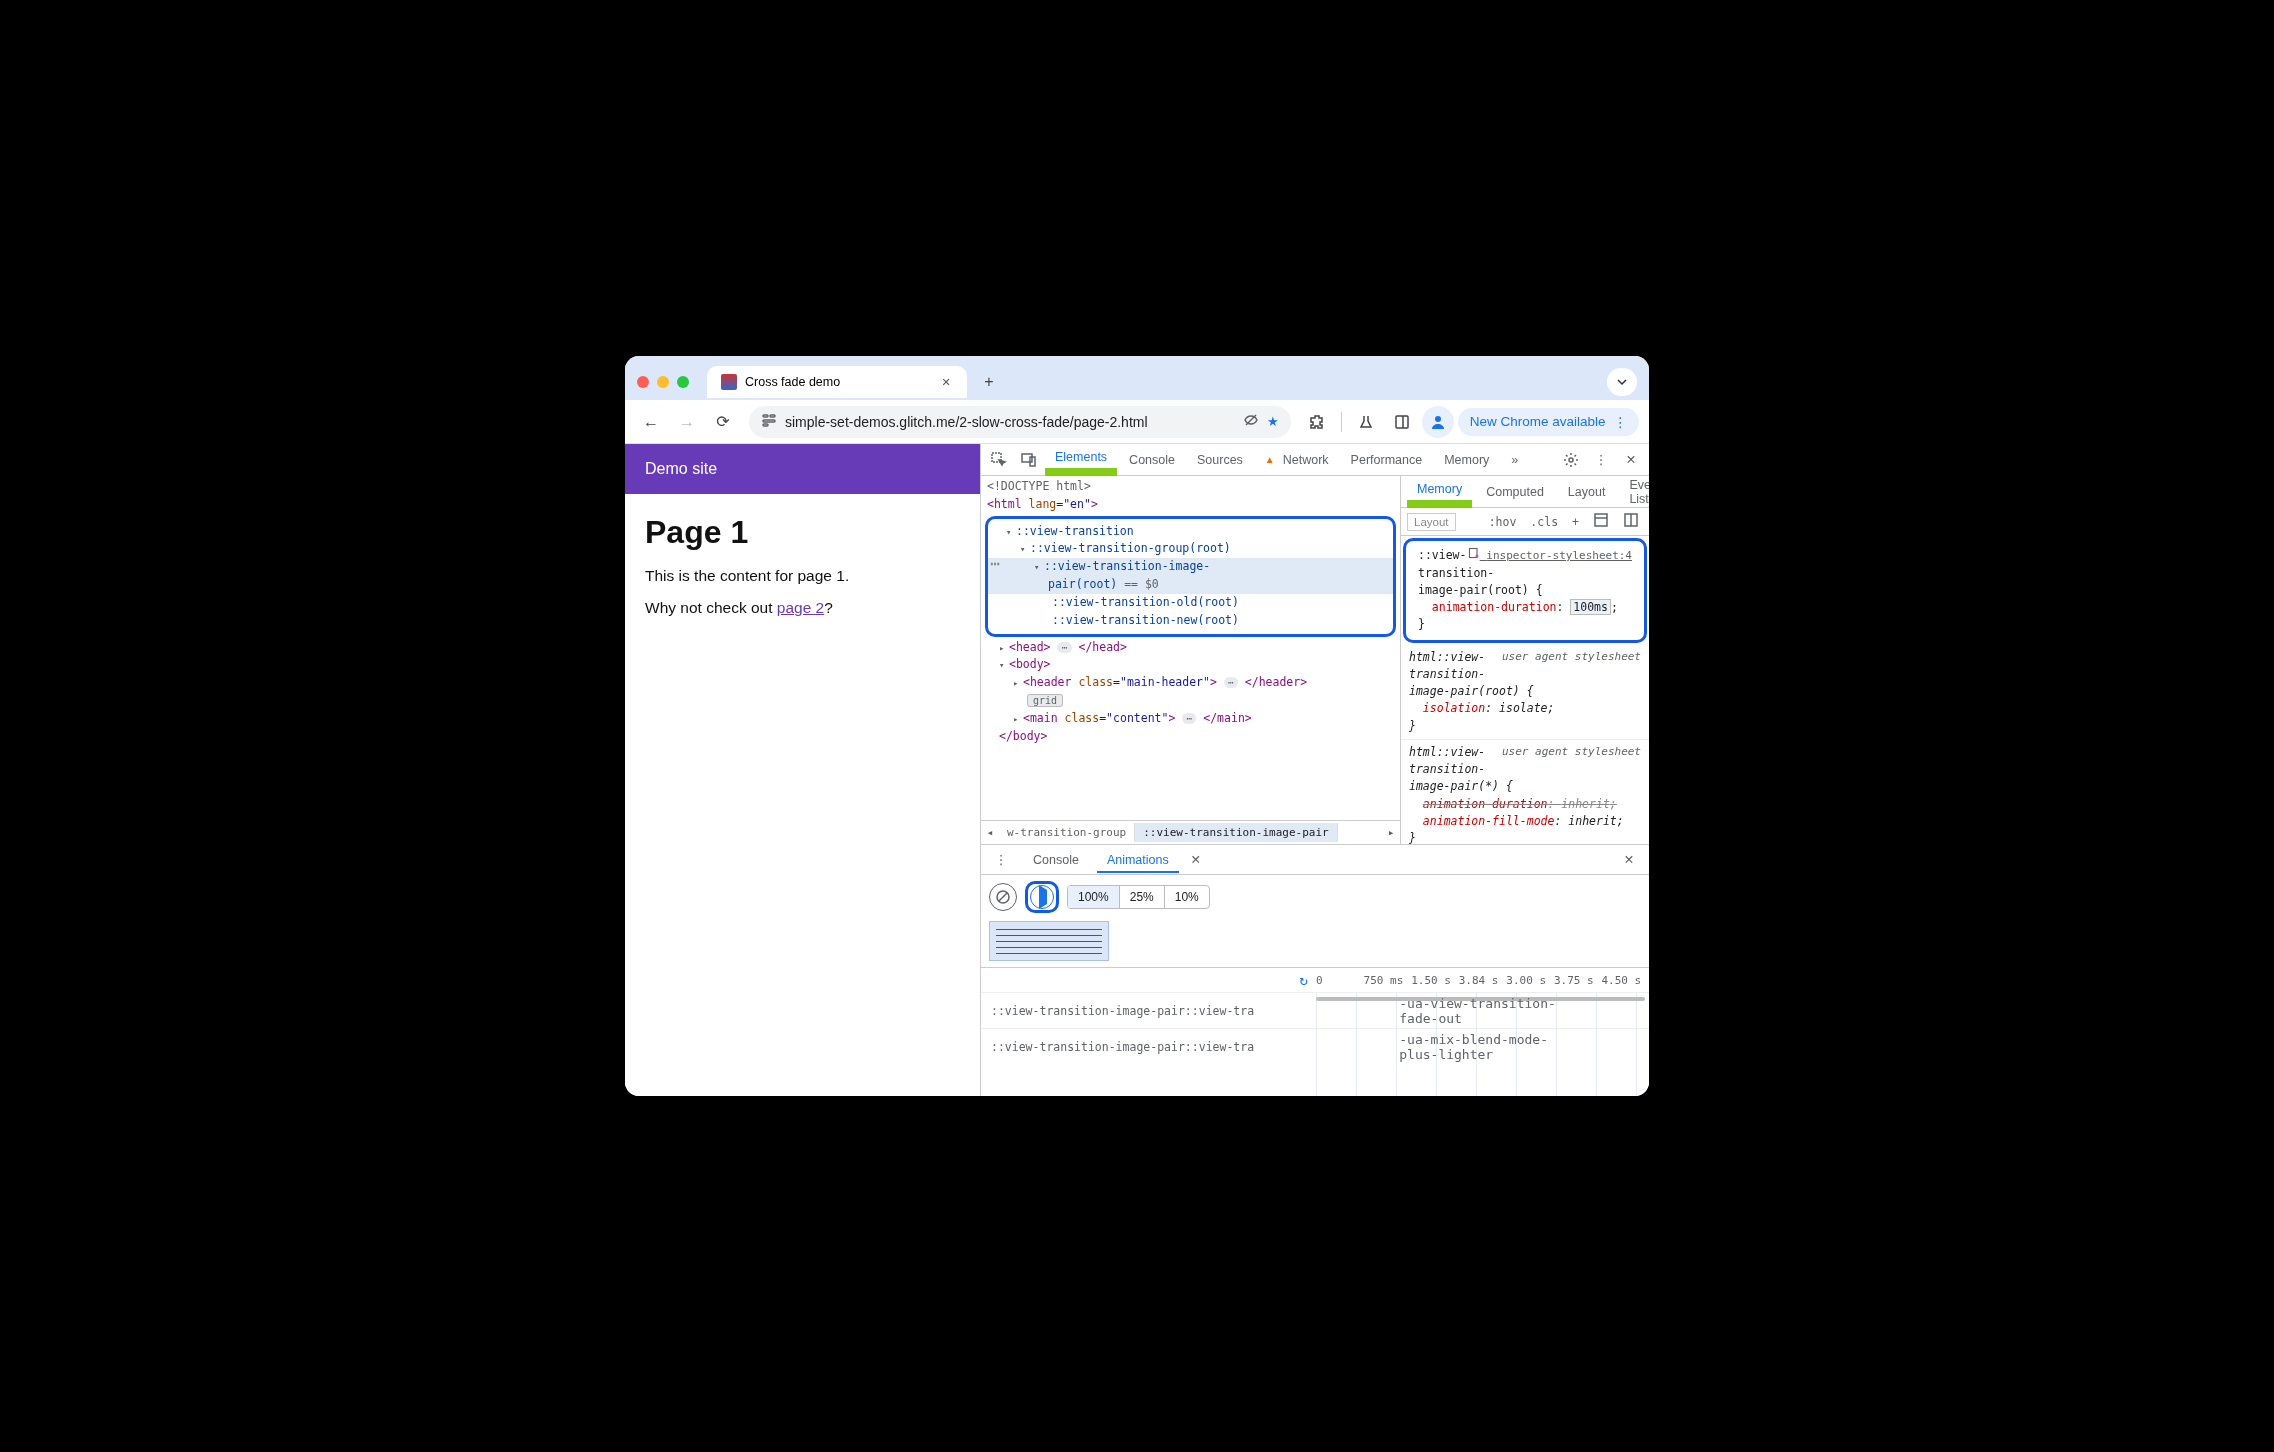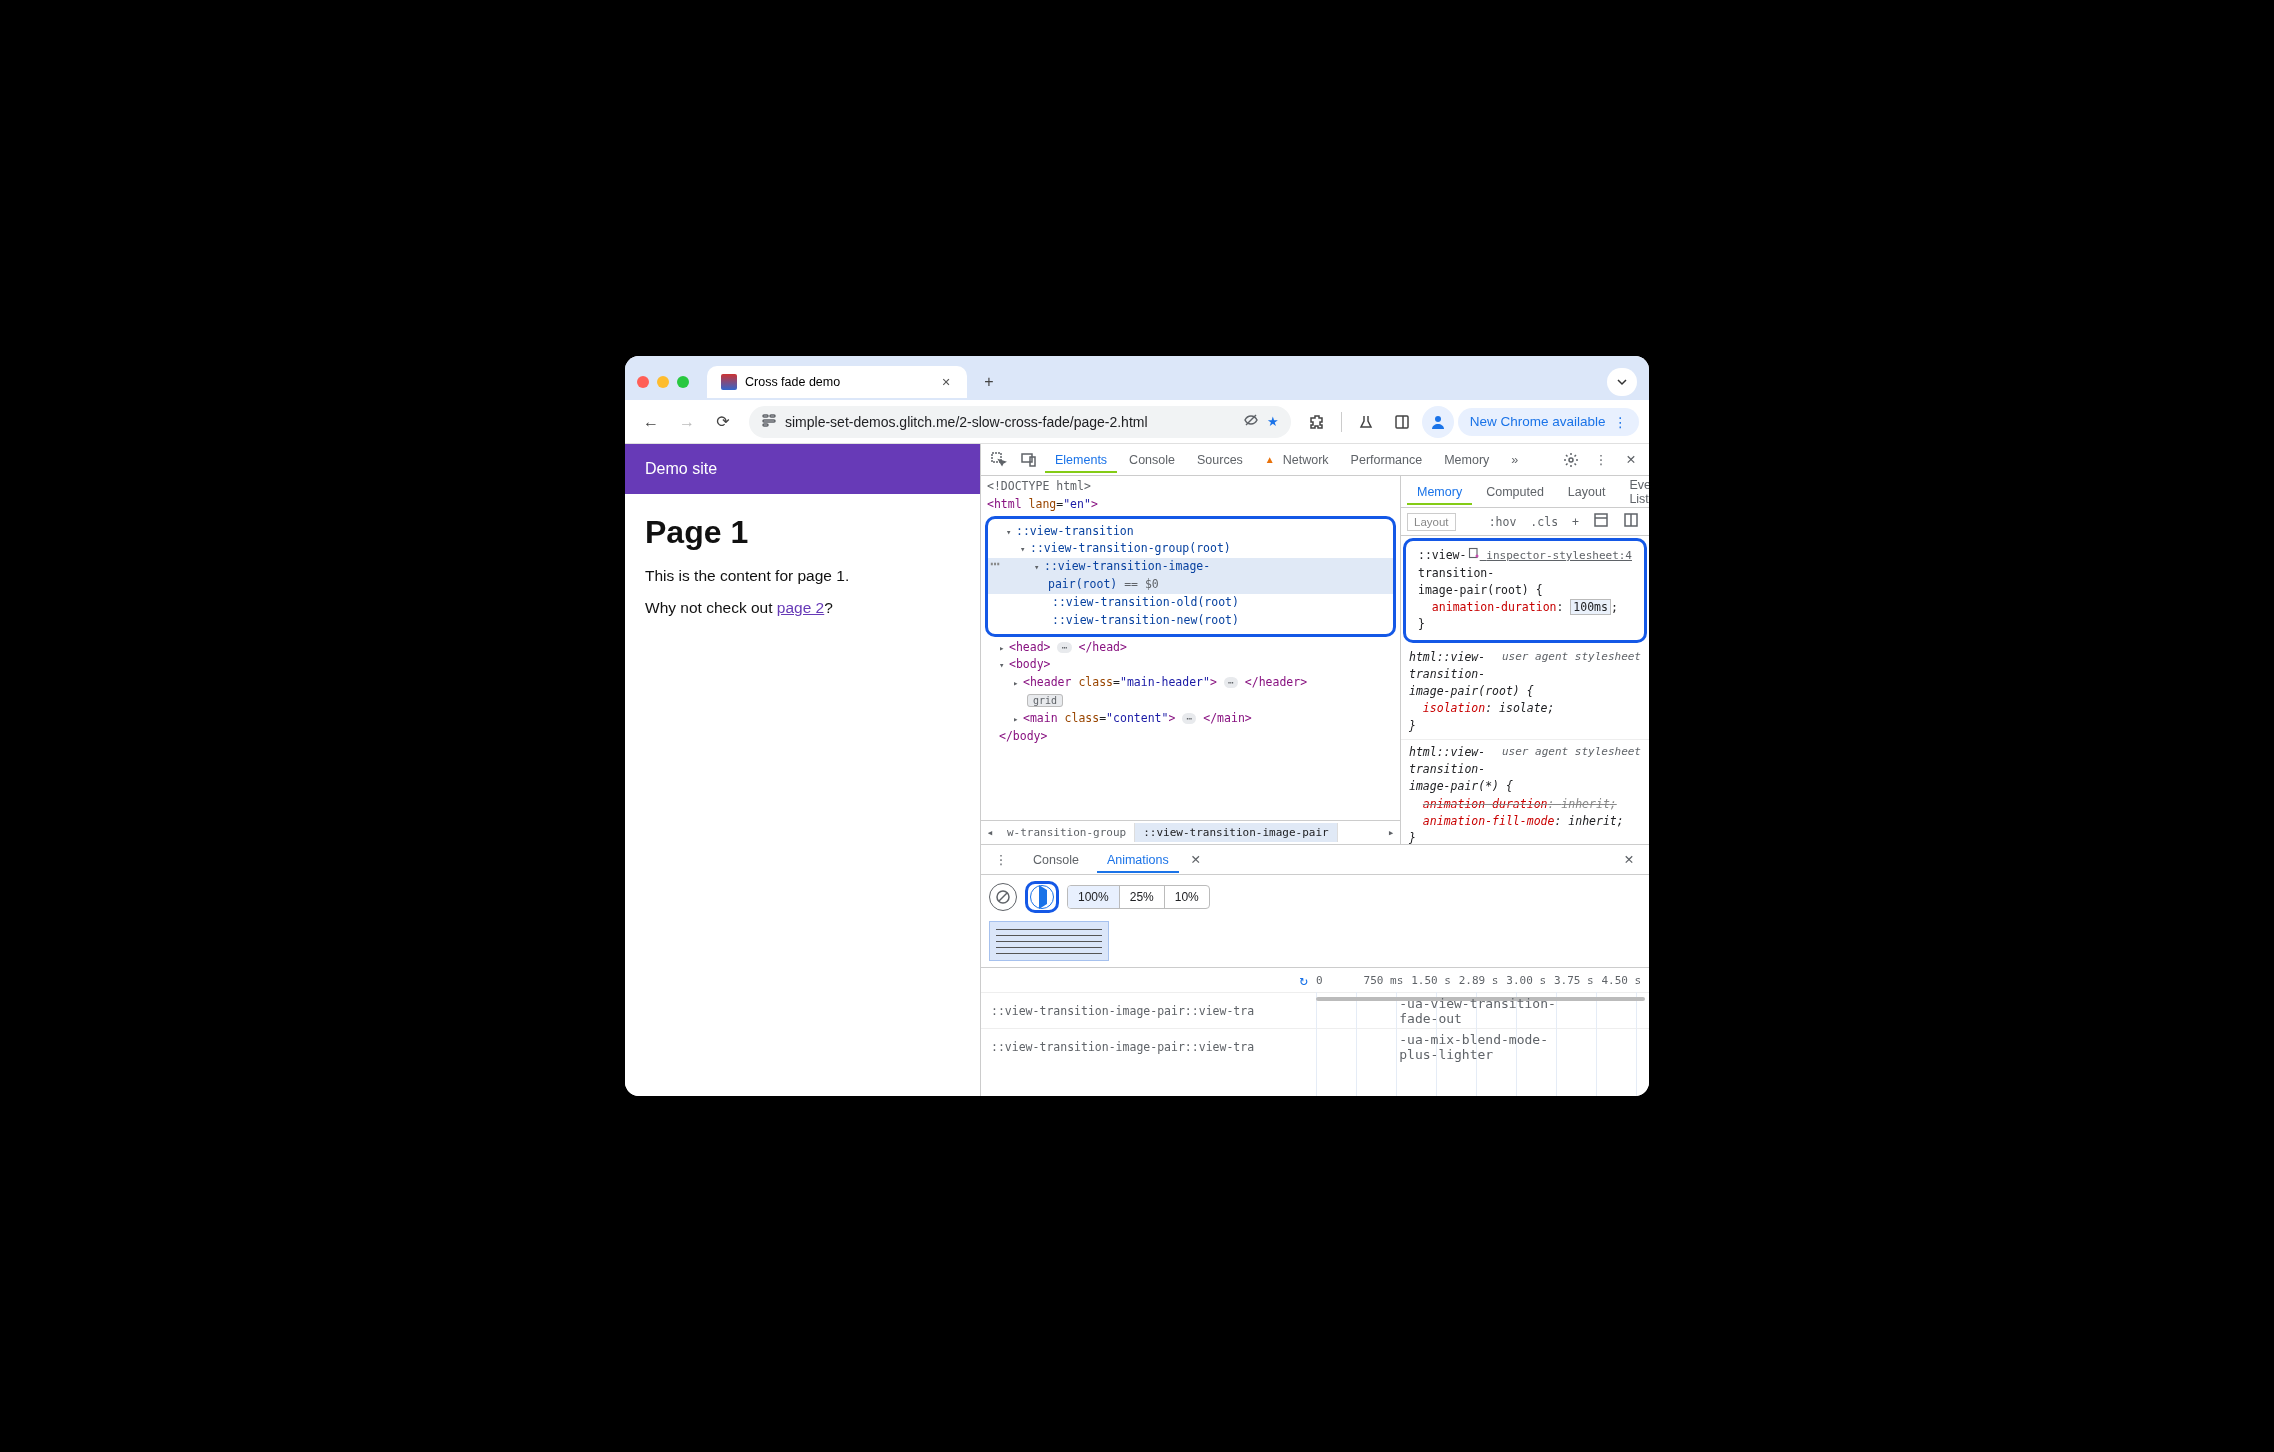--- a/index.html
+++ b/index.html
@@ -32,21 +32,21 @@
 .site-header { background: #673ab7; color: #fff; padding: 16px 20px; font-size: 16px; }
 .page-body { padding: 20px; }
 .page-body h1 { font-size: 32px; font-weight: 700; margin-bottom: 16px; color: #111; }
 .page-body p { font-size: 15.5px; margin-bottom: 14px; color: #111; }
 .page-body a { color: #673ab7; text-decoration: underline; }
 
 
 .devtools { flex: 1; display: flex; flex-direction: column; border-left: 1px solid #ccc; background: #fff; font-size: 12.5px; color: #202124; overflow: hidden; }
 .dt-tabs { display: flex; align-items: center; border-bottom: 1px solid #ccc; height: 32px; padding: 0 4px; gap: 2px; }
 .dt-tbtn { padding: 6px 10px; color: #5f6368; cursor: pointer; display: flex; align-items: center; gap: 4px; }
-.dt-tbtn.active { color: #1a73e8; border-bottom: 2px solid #84cc16; padding-bottom: 4px; }
+.dt-tbtn.active { color: #1a73e8; border-bottom: 8px solid #84cc16; padding-bottom: 4px; }
 .dt-icon { width: 28px; display: flex; align-items: center; justify-content: center; color: #5f6368; }
 .warn::before { content: "▲"; color: #e8710a; margin-right: 4px; font-size: 10px; }
 
 .dt-main { flex: 1; display: flex; overflow: hidden; }
 
 
 .elements-panel { width: 420px; display: flex; flex-direction: column; border-right: 1px solid #ccc; overflow: hidden; }
 .dom-tree { flex: 1; font-family: Menlo, Consolas, monospace; font-size: 11.5px; line-height: 1.55; padding: 2px 0; overflow: auto; }
 .dom-line { white-space: nowrap; padding: 0 6px; }
 .dom-line.sel { background: #e0e9f6; }
@@ -374,21 +374,21 @@
             <span></span>
         </div>
 
         <div class="timeline grid-lines">
           <div class="time-ruler">
             <div class="label-col"><span class="reload-icon">↻</span></div>
             <div class="ticks">
               <div class="tick">0</div>
               <div class="tick">750 ms</div>
               <div class="tick">1.50 s</div>
-              <div class="tick">2.89 s</div>
+              <div class="tick">3.84 s</div>
               <div class="tick">3.00 s</div>
               <div class="tick">3.75 s</div>
               <div class="tick">4.50 s</div>
             </div>
           </div>
           <div class="anim-row">
             <div class="row-label">::view-transition-image-pair::view-tra</div>
             <div class="row-track">
                 <div class="bar" style="top:4px"></div>
                 <div class="bar-label">-ua-view-transition-fade-out</div>

